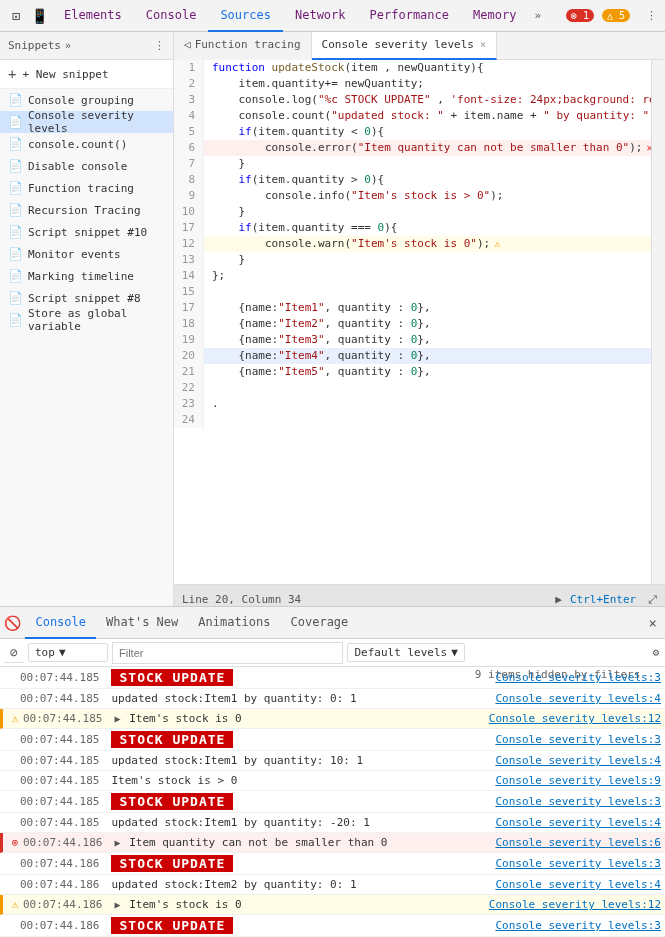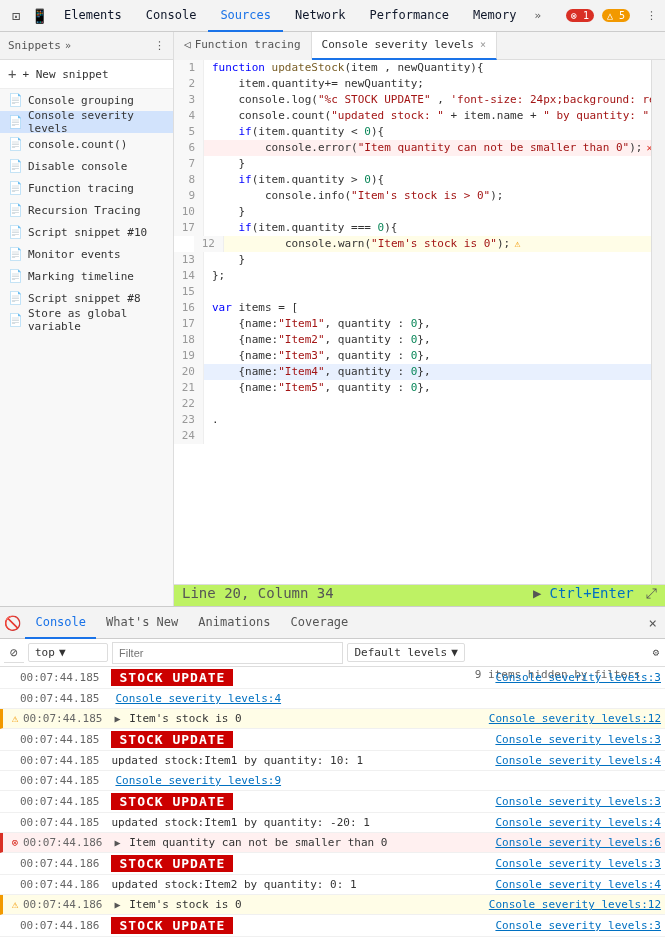--- a/index.html
+++ b/index.html
@@ -26,21 +26,21 @@
       align-items: center;
       flex: 1;
     }
     .tab-bar .tab {
       padding: 0 12px;
       height: 32px;
       display: flex;
       align-items: center;
       cursor: pointer;
       font-size: 12px;
-      color: #0f172a;
+      color: #701a75;
       border-bottom: 2px solid transparent;
       white-space: nowrap;
     }
     .tab-bar .tab.active {
       color: #1a73e8;
       border-bottom: 2px solid #1a73e8;
     }
     .tab-bar .overflow-btn {
       padding: 0 6px;
       height: 32px;
@@ -196,21 +196,21 @@
       user-select: none;
       font-size: 11px;
     }
     .line-content {
       padding-left: 8px;
       white-space: pre;
       color: #333;
       font-size: 11px;
     }
     .code-line.error-line { background: #fff0f0; }
-    .code-line.warn-line { background: #fffde7; margin-left: 20px; }
+    .code-line.warn-line { background: #fffde7; }
     .code-line.selected-line { background: #e8f0fe; }
     .error-indicator {
       color: #d93025;
       margin-left: 4px;
       font-size: 10px;
     }
     .warn-indicator {
       color: #f29900;
       margin-left: 4px;
       font-size: 10px;
@@ -232,26 +232,26 @@
       overflow-x: auto;
       overflow-y: auto;
     }
     .right-scroll {
       width: 14px;
       background: #f3f3f3;
       border-left: 1px solid #ddd;
     }
     .code-footer {
       display: flex;
-      align-items: flex-start;
+      align-items: flex-end;
       padding: 0 8px;
       height: 22px;
-      background: #bef264;
+      background: #e5e5e5;
       border-top: 1px solid #ddd;
-      font-size: 14px;
+      font-size: 11px;
       color: #555;
     }
     .code-footer .position { margin-right: auto; }
     .code-footer .shortcut { margin-right: 8px; color: #0070c1; cursor: pointer; }
 
     
     .bottom-panel {
       height: 330px;
       display: flex;
       flex-direction: column;
@@ -510,24 +510,20 @@
         </div>
         <div class="code-line">
           <span class="line-num">14</span>
           <span class="line-content">};</span>
         </div>
         <div class="code-line">
           <span class="line-num">15</span>
           <span class="line-content"></span>
         </div>
         <div class="code-line">
-          <span class="line-num">16</span>
-          <span class="line-content"><span class="kw">var</span> items = [</span>
-        </div>
-        <div class="code-line">
           <span class="line-num">17</span>
           <span class="line-content">    {name:<span class="str">"Item1"</span>, quantity : <span class="num">0</span>},</span>
         </div>
         <div class="code-line">
           <span class="line-num">18</span>
           <span class="line-content">    {name:<span class="str">"Item2"</span>, quantity : <span class="num">0</span>},</span>
         </div>
         <div class="code-line">
           <span class="line-num">19</span>
           <span class="line-content">    {name:<span class="str">"Item3"</span>, quantity : <span class="num">0</span>},</span>
@@ -592,20 +588,21 @@
     <div class="console-row">
       <span class="row-icon"></span>
       <span class="timestamp">00:07:44.185</span>
       <span class="msg"><span class="stock-update-box">STOCK UPDATE</span></span>
       <span class="source-link">Console severity levels:3</span>
     </div>
 
     <div class="console-row">
       <span class="row-icon"></span>
       <span class="timestamp">00:07:44.185</span>
+      <span class="msg">updated stock:Item1 by quantity: 0: 1</span>
       <span class="source-link">Console severity levels:4</span>
     </div>
 
     <div class="console-row warn-row">
       <span class="row-icon" style="color:#f29900;">⚠</span>
       <span class="timestamp">00:07:44.185</span>
       <span class="msg"><span class="expand-arrow">▶</span> Item's stock is 0</span>
       <span class="source-link">Console severity levels:12</span>
     </div>
 
@@ -619,20 +616,21 @@
     <div class="console-row">
       <span class="row-icon"></span>
       <span class="timestamp">00:07:44.185</span>
       <span class="msg">updated stock:Item1 by quantity: 10: 1</span>
       <span class="source-link">Console severity levels:4</span>
     </div>
 
     <div class="console-row">
       <span class="row-icon"></span>
       <span class="timestamp">00:07:44.185</span>
+      <span class="msg">Item's stock is &gt; 0</span>
       <span class="source-link">Console severity levels:9</span>
     </div>
 
     <div class="console-row">
       <span class="row-icon"></span>
       <span class="timestamp">00:07:44.185</span>
       <span class="msg"><span class="stock-update-box">STOCK UPDATE</span></span>
       <span class="source-link">Console severity levels:3</span>
     </div>
 

